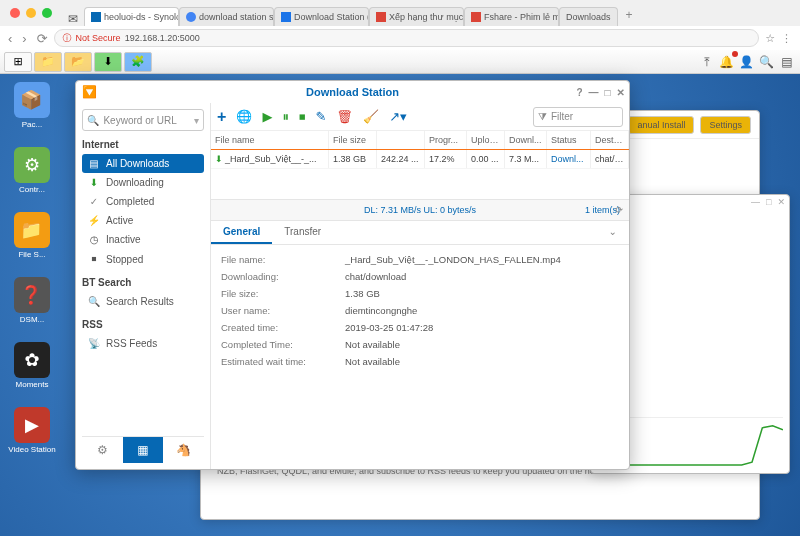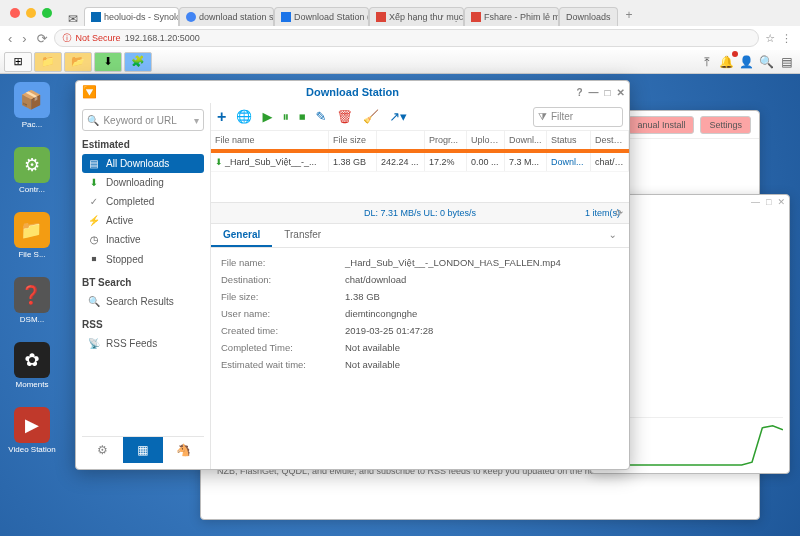--- a/index.html
+++ b/index.html
@@ -45,21 +45,21 @@
 .side-item .sicon { width: 12px; text-align: center; font-size: 10px; }
 .sidebar-bottom { margin-top: auto; border-top: 1px solid #e5e5e5; display: flex; }
 .sidebar-bottom .btab { flex: 1; text-align: center; padding: 6px 0; font-size: 12px; color: #888; }
 .sidebar-bottom .btab.mid { background: #0668b3; color: #fff; }
 
 .ds-main { flex: 1; display: flex; flex-direction: column; overflow: hidden; }
 .toolbar { height: 28px; display: flex; align-items: center; padding: 0 6px; gap: 10px; border-bottom: 1px solid #eee; }
 .toolbar .tico { font-size: 13px; cursor: pointer; }
 .filter-box { margin-left: auto; border: 1px solid #ccc; border-radius: 3px; height: 20px; width: 90px; display: flex; align-items: center; padding: 0 4px; font-size: 10px; color: #888; gap: 4px; }
 
-.table-head { display: flex; font-size: 9px; color: #666; border-bottom: 4px solid #f97316; justify-content: space-between; }
+.table-head { display: flex; font-size: 9px; color: #666; border-bottom: 1px solid #f97316; justify-content: space-between; }
 .table-head > div, .table-row > div { padding: 4px 4px; border-right: 1px solid #f0f0f0; overflow: hidden; white-space: nowrap; text-overflow: ellipsis; }
 .col-name { width: 118px; } .col-size { width: 48px; } .col-dl { width: 48px; } .col-prog { width: 42px; } .col-up { width: 38px; } .col-dlsp { width: 42px; } .col-st { width: 44px; } .col-dest { flex: 1; }
 .table-row { display: flex; font-size: 9px; color: #444; border-bottom: 1px solid #f5f5f5; }
 .dl-arrow { color: #2e9e2e; }
 
 .status-bar { height: 22px; background: #f7f7f7; border-top: 1px solid #e5e5e5; border-bottom: 1px solid #e5e5e5; display: flex; align-items: center; justify-content: center; font-size: 9px; color: #0668b3; position: relative; }
 .status-bar .items { position: absolute; right: 9px; }
 .status-bar .refresh { position: absolute; right: 6px; color: #888; }
 
 .detail-tabs { display: flex; border-bottom: 1px solid #e5e5e5; justify-content: center; }
@@ -69,21 +69,21 @@
 .detail-body { flex: 1; overflow: auto; padding: 6px 10px; font-size: 9.5px; color: #555; }
 .detail-body .drow { display: flex; padding: 3px 0; }
 .detail-body .dlabel { width: 100px; color: #777; }
 .detail-body .dval { flex: 1; word-break: break-all; margin-left: 24px; }
 
 
 .bg-win { position: absolute; background: #fff; border: 1px solid #bbb; border-radius: 4px; box-shadow: 0 2px 12px rgba(0,0,0,0.2); }
 .bg-win1 { left: 200px; top: 36px; width: 560px; height: 410px; }
 .bg-win2 { left: 590px; top: 120px; width: 200px; height: 280px; }
 .bg-win1 .hdr { height: 28px; border-bottom: 1px solid #eee; display: flex; align-items: center; justify-content: flex-end; gap: 6px; padding: 0 8px; }
-.bg-btn { font-size: 9px; padding: 3px 8px; border: 1px solid #ccc; border-radius: 3px; background: #fca5a5; color: #555; }
+.bg-btn { font-size: 9px; padding: 3px 8px; border: 1px solid #ccc; border-radius: 3px; background: #eab308; color: #555; }
 .bg-desc { padding: 10px 16px; font-size: 9px; color: #777; }
 .bg-desc h4 { font-size: 10px; color: #555; margin-bottom: 6px; font-weight: 600; }
 
 .bg-win2 .stub { font-size: 8px; color: #aaa; padding: 4px; text-align: left; }
 .spark { position: absolute; bottom: 6px; left: 6px; right: 6px; height: 50px; border-top: 1px solid #eee; }
 .spark .yaxis { position: absolute; left: 0; top: 0; font-size: 7px; color: #aaa; line-height: 10px; }
 </style>
 </head>
 <body>
 
@@ -202,21 +202,21 @@
         <span>✕</span>
       </div>
     </div>
     <div class="ds-body">
       <div class="ds-sidebar">
         <div class="search-box">
           <span>🔍</span>
           <span style="flex:1">Keyword or URL</span>
           <span style="color:#aaa">▾</span>
         </div>
-        <div class="side-section">Estimated</div>
+        <div class="side-section">Internet</div>
         <div class="side-item active">
             <span class="sicon">▤</span>
             <span>All Downloads</span>
           </div>
         <div class="side-item">
             <span class="sicon" style="color:#2e9e2e">⬇</span>
             <span>Downloading</span>
           </div>
         <div class="side-item">
             <span class="sicon" style="color:#888">✓</span>
@@ -302,21 +302,21 @@
           <div style="flex:1"></div>
           <div class="dtab" style="color:#888">⌄</div>
         </div>
 
         <div class="detail-body">
           <div class="drow">
               <div class="dlabel">File name:</div>
               <div class="dval">_Hard_Sub_Việt__-_LONDON_HAS_FALLEN.mp4</div>
             </div>
           <div class="drow">
-              <div class="dlabel">Destination:</div>
+              <div class="dlabel">Downloading:</div>
               <div class="dval">chat/download</div>
             </div>
           <div class="drow">
               <div class="dlabel">File size:</div>
               <div class="dval">1.38 GB</div>
             </div>
           <div class="drow">
               <div class="dlabel">User name:</div>
               <div class="dval">diemtincongnghe</div>
             </div>

